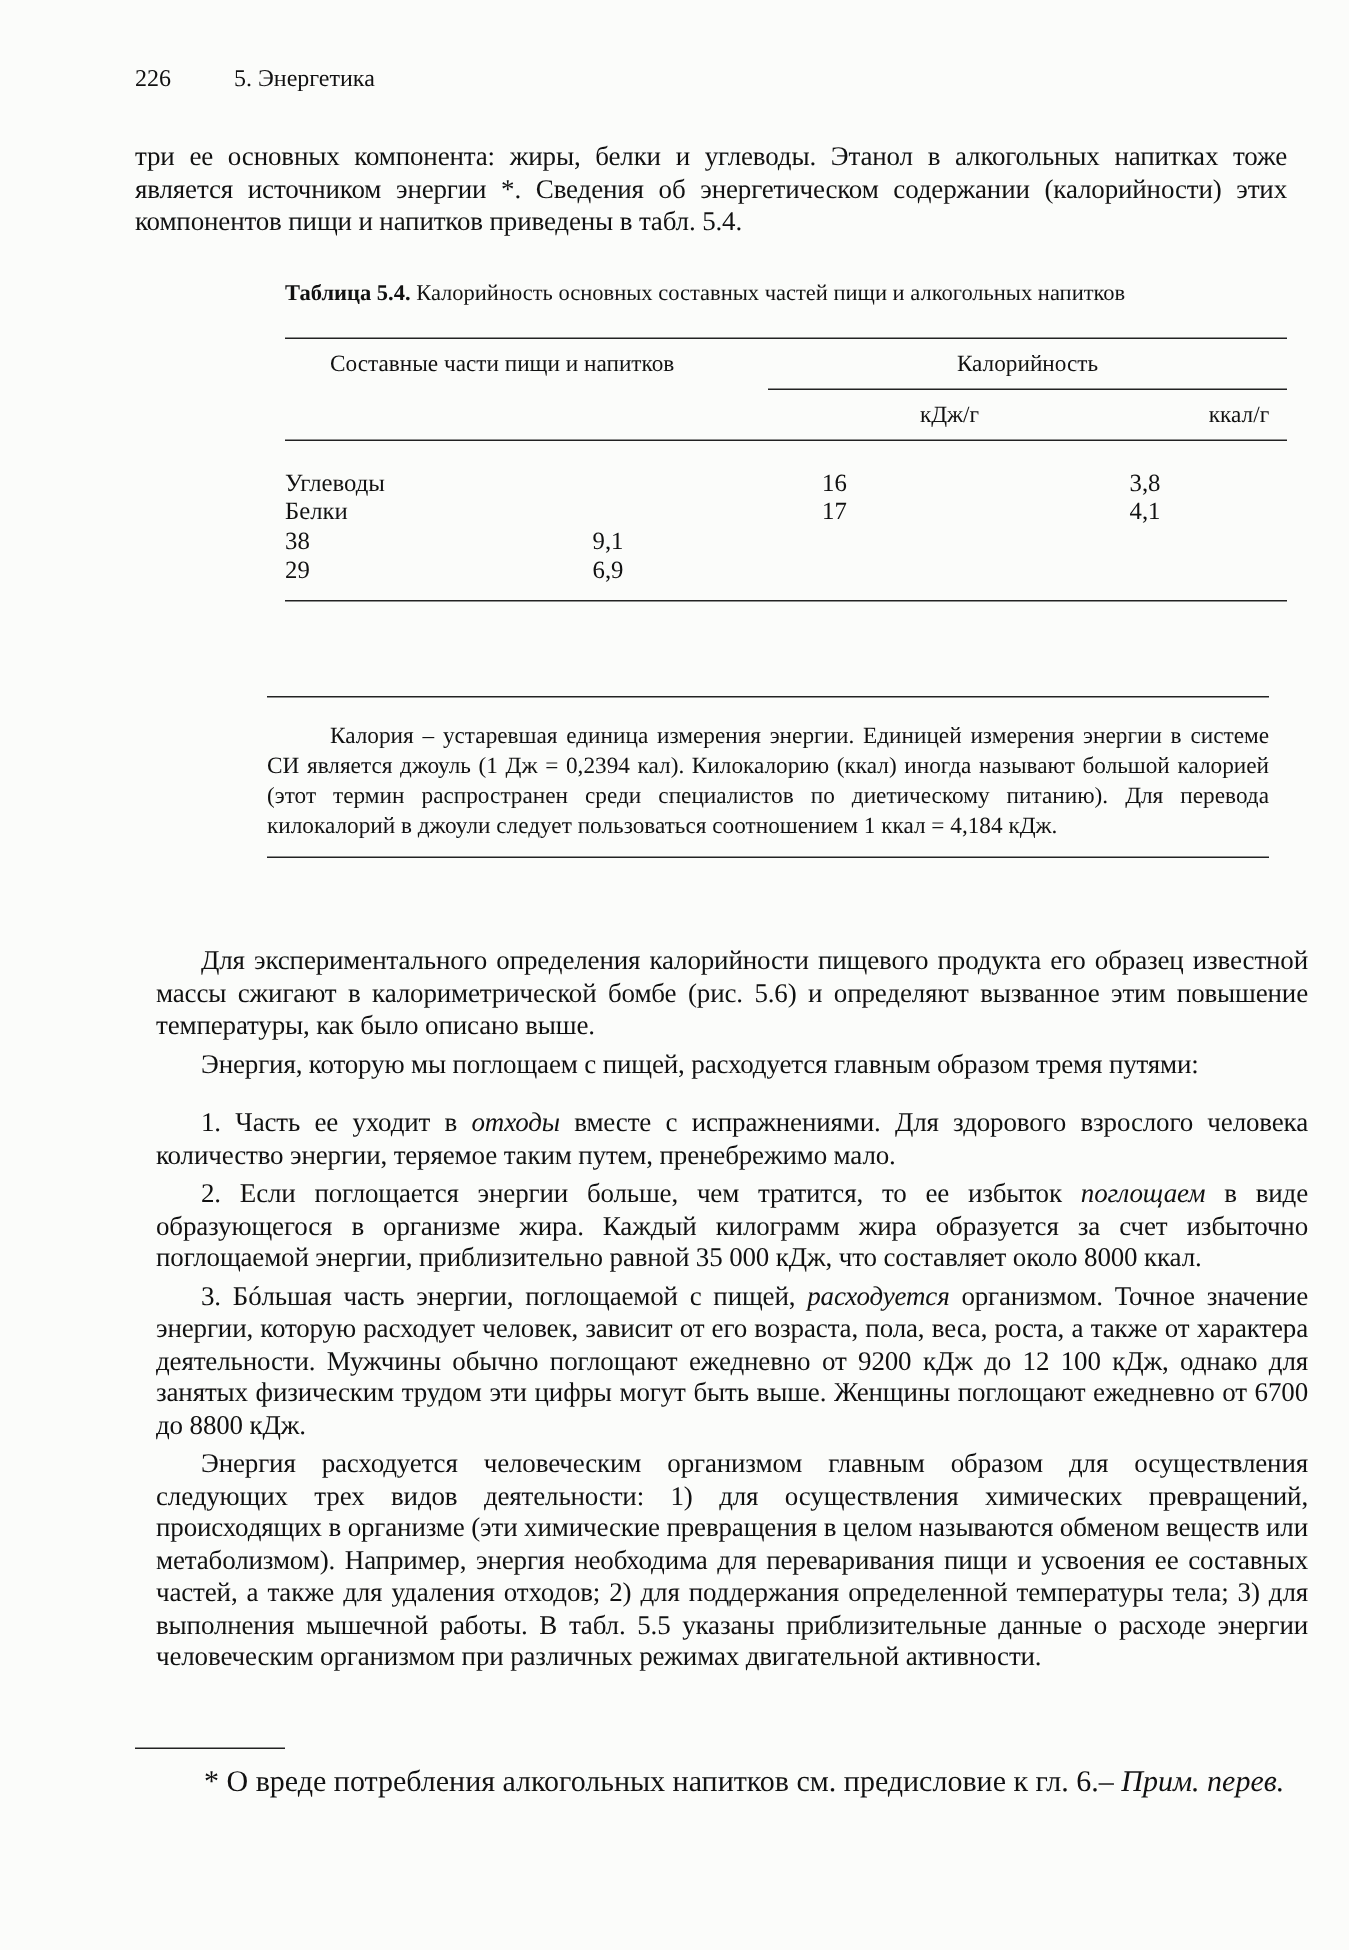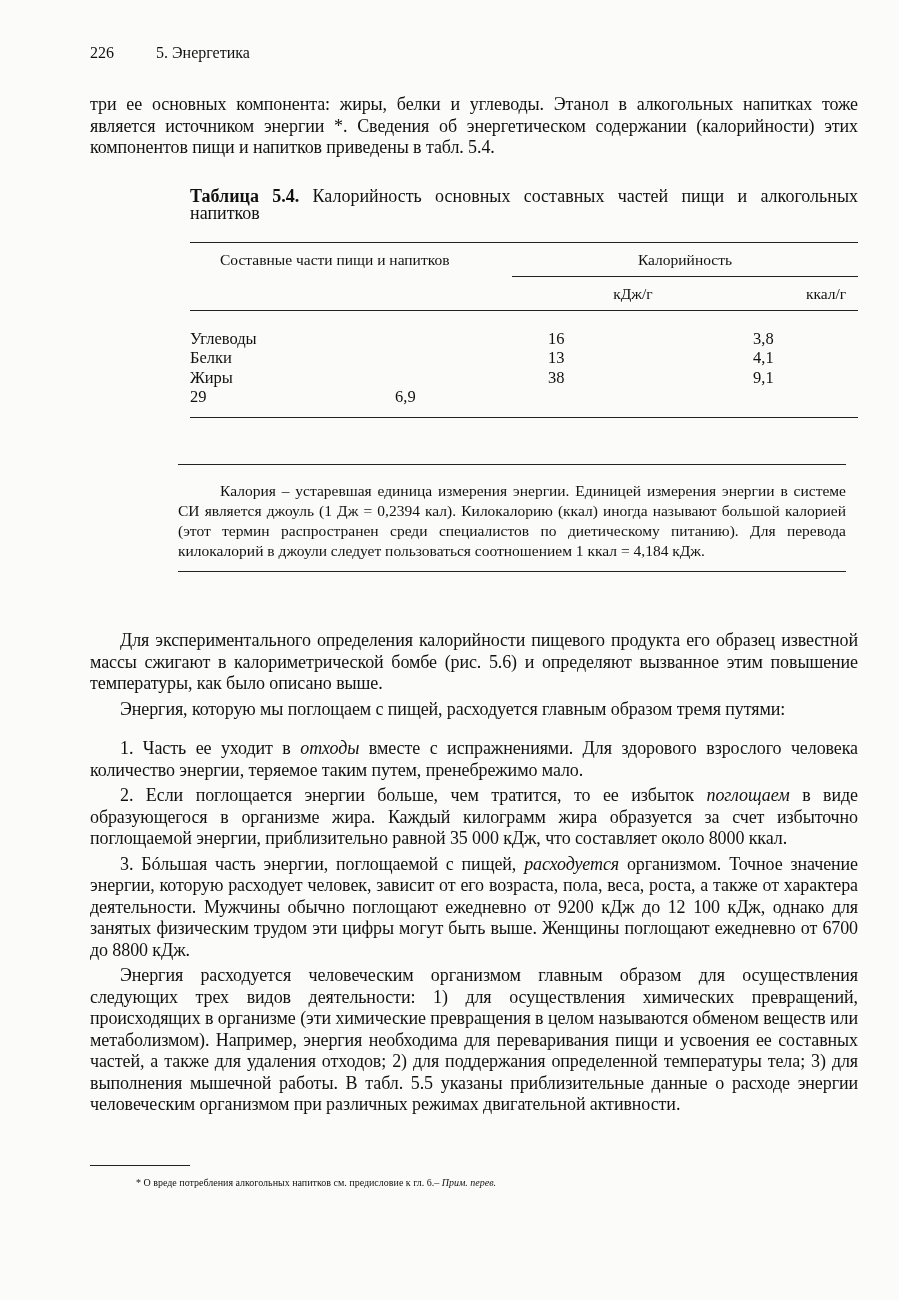--- a/index.html
+++ b/index.html
@@ -21,21 +21,21 @@
       font-size: 18px; line-height: 21.5px;
       text-align: justify; margin: 0;
       letter-spacing: -0.1px;
     }
     .para.indent { text-indent: 30px; }
     .para em { font-style: italic; }
 
     .intro { position: absolute; top: 50px; left: 0; width: 768px; }
 
     .table-block { position: absolute; top: 144px; left: 100px; width: 668px; }
-    .table-caption { font-size: 18px; line-height: 17px; text-align: justify; }
+    .table-caption { font-size: 15px; line-height: 17px; text-align: justify; }
     .table-caption .tnum { font-weight: bold; }
 
     .tbl { position: relative; margin-top: 20px; font-size: 15.5px; }
     .hr { height: 0; border-top: 1.6px solid #222; }
     .tbl-head-row1 { display: flex; height: 33px; align-items: center; justify-content: flex-end; }
     .tbl-head-row1 .col-a { width: 322px; padding-left: 30px; box-sizing: border-box; }
     .tbl-head-row1 .col-b { flex: 1; text-align: center; }
     .sub-hr { margin-left: 322px; border-top: 1.4px solid #222; }
     .tbl-head-row2 { display: flex; height: 33px; align-items: center; gap: 46px; }
     .tbl-head-row2 .spacer { width: 322px; }
@@ -43,25 +43,25 @@
     .tbl-head-row2 .u2 { flex: 1; text-align: center; padding-left: 40px; }
     .tbl-body { padding-top: 18px; padding-bottom: 10px; font-size: 16.5px; }
     .tbl-row { display: flex; height: 19.5px; align-items: center; }
     .tbl-row .name { width: 358px; }
     .tbl-row .v1 { width: 80px; text-align: left; }
     .tbl-row .v2 { flex: 1; text-align: left; padding-left: 125px; }
 
     .note-block { position: absolute; top: 420px; left: 88px; width: 668px; }
     .note-text { font-size: 15.5px; line-height: 20px; text-align: justify; margin: 16px 0 10px 0; text-indent: 42px; }
 
-    .body-block { position: absolute; top: 586px; left: 30px; width: 738px; }
+    .body-block { position: absolute; top: 586px; left: 44px; width: 738px; }
     .body-block .para { margin-bottom: 2px; }
 
     .footnote-rule { position: absolute; top: 1121px; left: 0; width: 100px; border-top: 1.2px solid #222; }
-    .footnote { position: absolute; top: 1133px; left: 46px; font-size: 10px; }
+    .footnote { position: absolute; top: 1133px; left: 46px; font-size: 20px; }
     .footnote em { font-style: italic; }
   </style>
 </head>
 <body>
 
 <div class="page">
 
   <div class="running-head">
     <span class="pnum">226</span>
     <span class="chapter">5. Энергетика</span>
@@ -90,25 +90,24 @@
       </div>
       <div class="hr"></div>
       <div class="tbl-body">
         <div class="tbl-row">
           <span class="name">Углеводы</span>
           <span class="v1">16</span>
           <span class="v2">3,8</span>
         </div>
         <div class="tbl-row">
           <span class="name">Белки</span>
-          <span class="v1">13</span>
+          <span class="v1">17</span>
           <span class="v2">4,1</span>
         </div>
         <div class="tbl-row">
-          <span class="name">Жиры</span>
           <span class="v1">38</span>
           <span class="v2">9,1</span>
         </div>
         <div class="tbl-row">
           <span class="v1">29</span>
           <span class="v2">6,9</span>
         </div>
       </div>
       <div class="hr"></div>
     </div>

